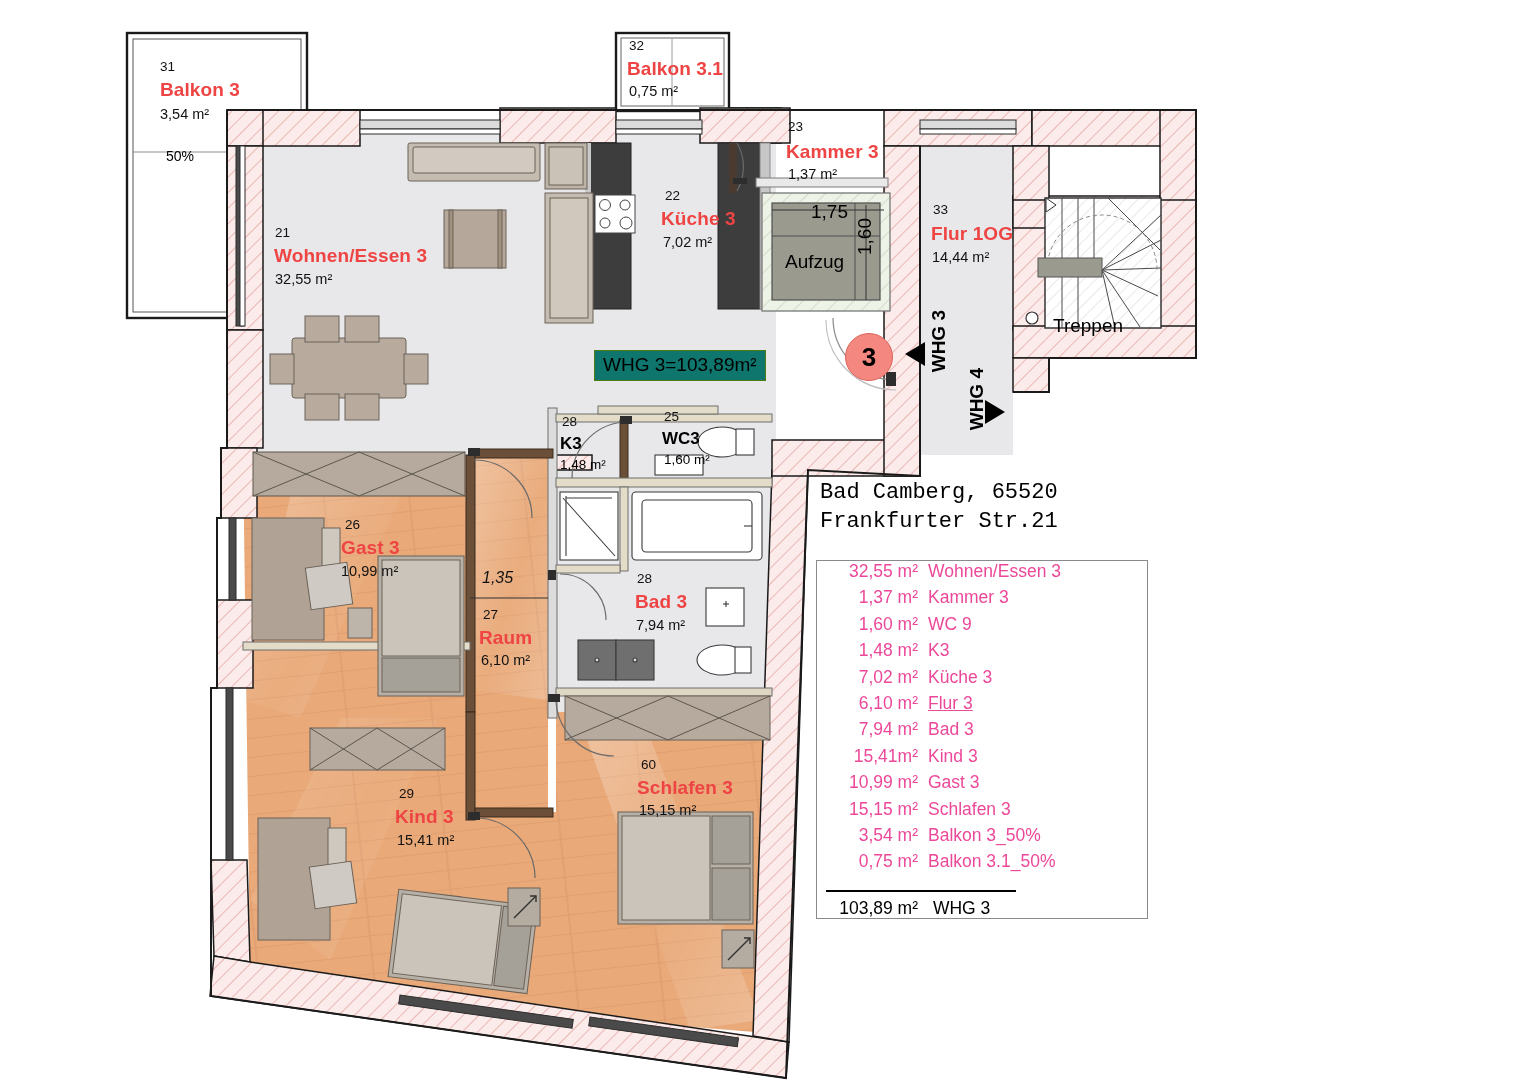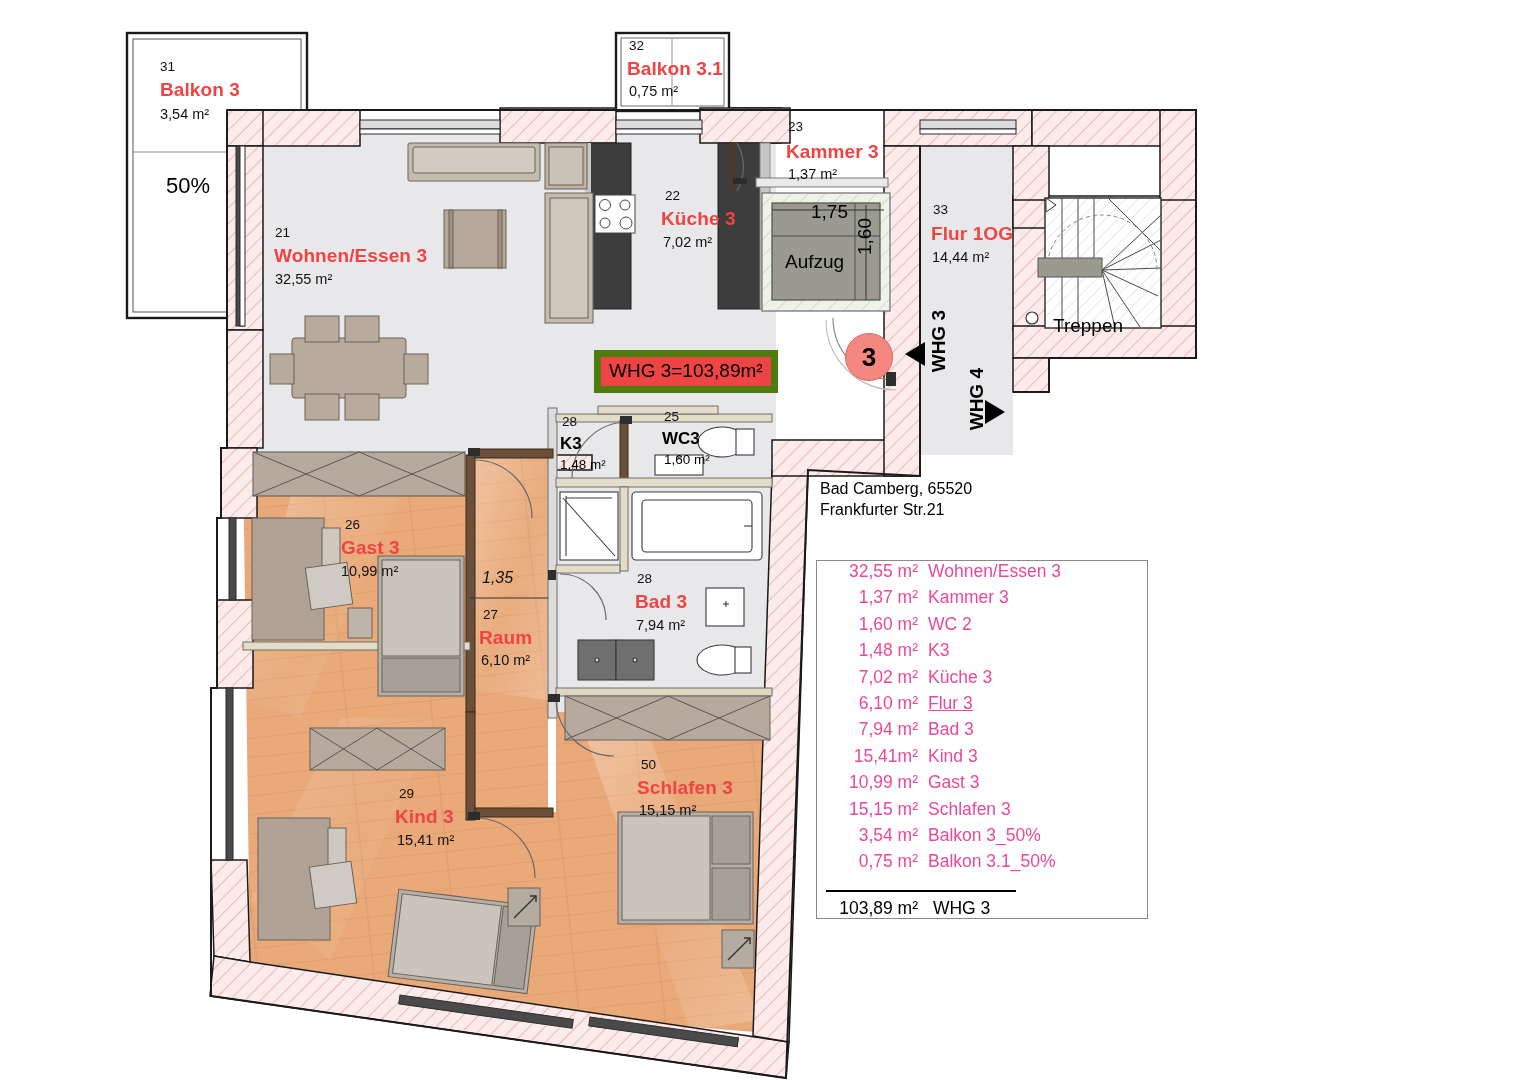--- a/index.html
+++ b/index.html
@@ -12,31 +12,31 @@
   .lbl{position:absolute;white-space:nowrap;line-height:1.05;}
   .num{font-size:13.5px;font-weight:400;color:#111;}
   .nm{font-size:19px;font-weight:bold;color:#ef4444;letter-spacing:.1px;}
   .ar{font-size:14.5px;font-weight:400;color:#111;}
   .nm-sm{font-size:17px;font-weight:bold;}
   .dim{font-size:16px;color:#111;}
   .vert{writing-mode:vertical-rl;transform:rotate(180deg);}
 
   
   #info{position:absolute;left:820px;top:478px;width:350px;}
-  #info .addr{font-size:16px;line-height:1.32;color:#000;white-space:nowrap;}
+  #info .addr{font-size:22px;line-height:1.32;color:#000;white-space:nowrap;font-family:Liberation Mono, monospace;}
   #legendbox{position:absolute;left:816px;top:560px;width:330px;height:357px;
              border:1px solid #8a8a8a;background:#fff;}
   .lrow{position:absolute;font-size:17.5px;line-height:1;white-space:nowrap;color:#ec4899;}
   .lrow .v{display:inline-block;text-align:right;}
   .ltot{position:absolute;font-size:17.5px;white-space:nowrap;}
   #totline{position:absolute;left:826px;top:890px;width:190px;height:0;border-top:2px solid #000;}
 
   
-  #whgtag{position:absolute;left:594px;top:350px;padding:3px 8px 4px;border:7px solid #4d7c0f;
-          background:#ef4444;font-size:19px;white-space:nowrap;}
+  #whgtag{position:absolute;left:594px;top:350px;padding:3px 8px 4px;border:1px solid #4d7c0f;
+          background:#0f766e;font-size:19px;white-space:nowrap;}
 
   
   #entry{position:absolute;left:845px;top:333px;width:46px;height:46px;border-radius:50%;
          background:#f4877f;border:1px solid #d9655c;
          display:flex;align-items:center;justify-content:center;
          font-size:26px;font-weight:bold;color:#000;}
 </style>
 </head>
 <body>
 
@@ -387,21 +387,21 @@
     <polygon points="925,342 905,354 925,366" fill="#000"></polygon>
   </g>
   <g>
     <polygon points="985,400 1005,412 985,424" fill="#000"></polygon>
   </g>
 </svg>
 
 <div class="lbl num" style="left:160px;top:60px;">31</div>
 <div class="lbl nm" style="left:160px;top:80px;">Balkon 3</div>
 <div class="lbl ar" style="left:160px;top:107px;">3,54 m²</div>
-<div class="lbl" style="left:166px;top:174px;font-size:22px;">50%</div>
+<div class="lbl" style="left:166px;top:149px;font-size:14px;">50%</div>
 
 <div class="lbl num" style="left:629px;top:39px;">32</div>
 <div class="lbl nm" style="left:627px;top:59px;">Balkon 3.1</div>
 <div class="lbl ar" style="left:629px;top:84px;">0,75 m²</div>
 
 <div class="lbl num" style="left:275px;top:226px;">21</div>
 <div class="lbl nm" style="left:274px;top:246px;">Wohnen/Essen 3</div>
 <div class="lbl ar" style="left:275px;top:272px;">32,55 m²</div>
 
 <div class="lbl num" style="left:665px;top:189px;">22</div>
@@ -434,21 +434,21 @@
 <div class="lbl dim" style="left:482px;top:570px;font-style:italic;">1,35</div>
 
 <div class="lbl num" style="left:637px;top:572px;">28</div>
 <div class="lbl nm" style="left:635px;top:592px;">Bad 3</div>
 <div class="lbl ar" style="left:636px;top:618px;">7,94 m²</div>
 
 <div class="lbl num" style="left:399px;top:787px;">29</div>
 <div class="lbl nm" style="left:395px;top:807px;">Kind 3</div>
 <div class="lbl ar" style="left:397px;top:833px;">15,41 m²</div>
 
-<div class="lbl num" style="left:641px;top:758px;">50</div>
+<div class="lbl num" style="left:641px;top:758px;">60</div>
 <div class="lbl nm" style="left:637px;top:778px;">Schlafen 3</div>
 <div class="lbl ar" style="left:639px;top:803px;">15,15 m²</div>
 
 <div class="lbl" style="left:811px;top:202px;font-size:19px;">1,75</div>
 <div class="lbl vert" style="left:855px;top:218px;font-size:19px;">1,60</div>
 <div class="lbl" style="left:785px;top:252px;font-size:19px;">Aufzug</div>
 
 <div class="lbl" style="left:1053px;top:316px;font-size:19px;">Treppen</div>
 
 <div class="lbl vert" style="left:929px;top:310px;font-size:19px;font-weight:bold;">WHG 3</div>
@@ -460,21 +460,21 @@
 
 <div id="info">
   <div class="addr">Bad Camberg, 65520</div>
   <div class="addr">Frankfurter Str.21</div>
 </div>
 
 <div id="legendbox"></div>
 <div id="legendrows">
     <div class="lrow" style="left: 826px; top: 563px;"><span class="v" style="width: 92px;">32,55 m²</span><span style="margin-left: 10px;">Wohnen/Essen 3</span></div>
     <div class="lrow" style="left: 826px; top: 589.4px;"><span class="v" style="width: 92px;">1,37 m²</span><span style="margin-left: 10px;">Kammer 3</span></div>
-    <div class="lrow" style="left: 826px; top: 615.8px;"><span class="v" style="width: 92px;">1,60 m²</span><span style="margin-left: 10px;">WC 2</span></div>
+    <div class="lrow" style="left: 826px; top: 615.8px;"><span class="v" style="width: 92px;">1,60 m²</span><span style="margin-left: 10px;">WC 9</span></div>
     <div class="lrow" style="left: 826px; top: 642.2px;"><span class="v" style="width: 92px;">1,48 m²</span><span style="margin-left: 10px;">K3</span></div>
     <div class="lrow" style="left: 826px; top: 668.6px;"><span class="v" style="width: 92px;">7,02 m²</span><span style="margin-left: 10px;">Küche 3</span></div>
     <div class="lrow" style="left: 826px; top: 695px;"><span class="v" style="width: 92px;">6,10 m²</span><span style="margin-left: 10px; text-decoration: underline;">Flur 3</span></div>
     <div class="lrow" style="left: 826px; top: 721.4px;"><span class="v" style="width: 92px;">7,94 m²</span><span style="margin-left: 10px;">Bad 3</span></div>
     <div class="lrow" style="left: 826px; top: 747.8px;"><span class="v" style="width: 92px;">15,41m²</span><span style="margin-left: 10px;">Kind 3</span></div>
     <div class="lrow" style="left: 826px; top: 774.2px;"><span class="v" style="width: 92px;">10,99 m²</span><span style="margin-left: 10px;">Gast 3</span></div>
     <div class="lrow" style="left: 826px; top: 800.6px;"><span class="v" style="width: 92px;">15,15 m²</span><span style="margin-left: 10px;">Schlafen 3</span></div>
     <div class="lrow" style="left: 826px; top: 827px;"><span class="v" style="width: 92px;">3,54 m²</span><span style="margin-left: 10px;">Balkon 3_50%</span></div>
     <div class="lrow" style="left: 826px; top: 853.4px;"><span class="v" style="width: 92px;">0,75 m²</span><span style="margin-left: 10px;">Balkon 3.1_50%</span></div>
   </div>

